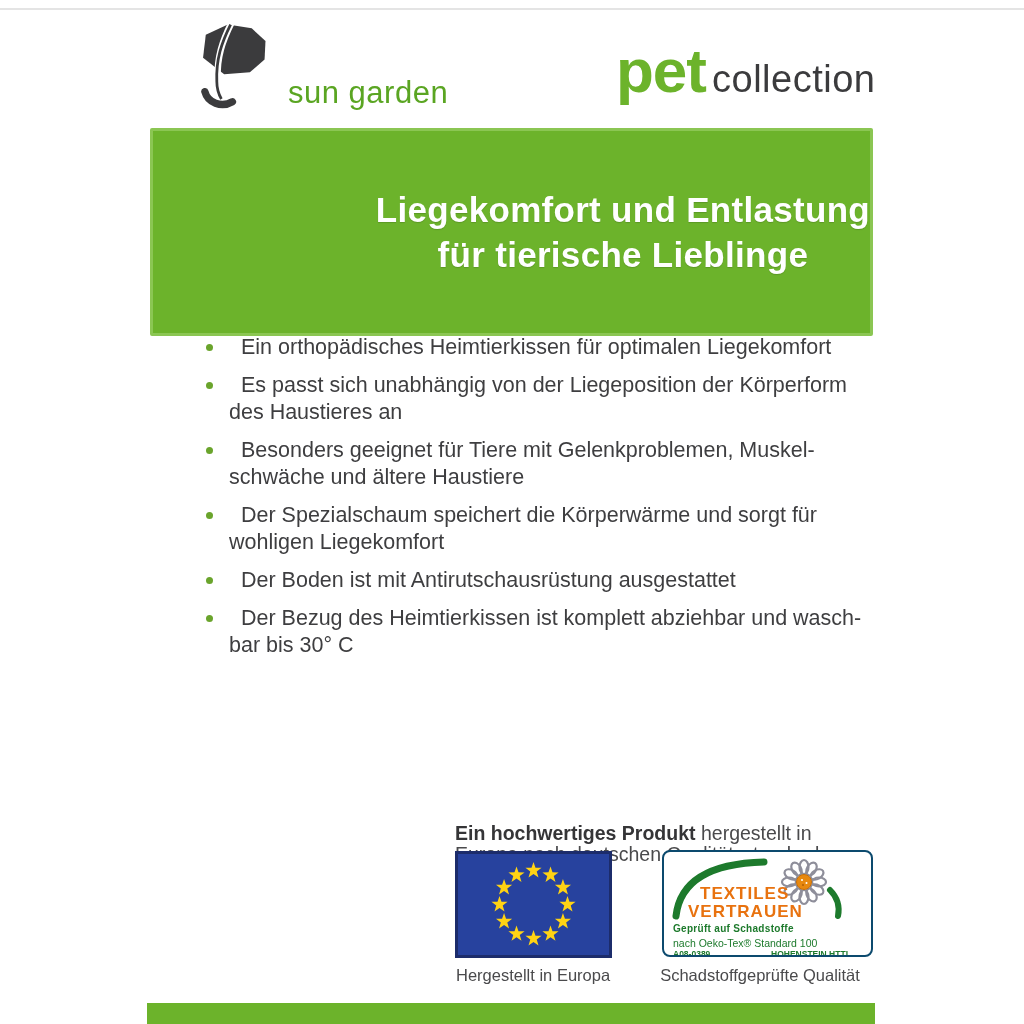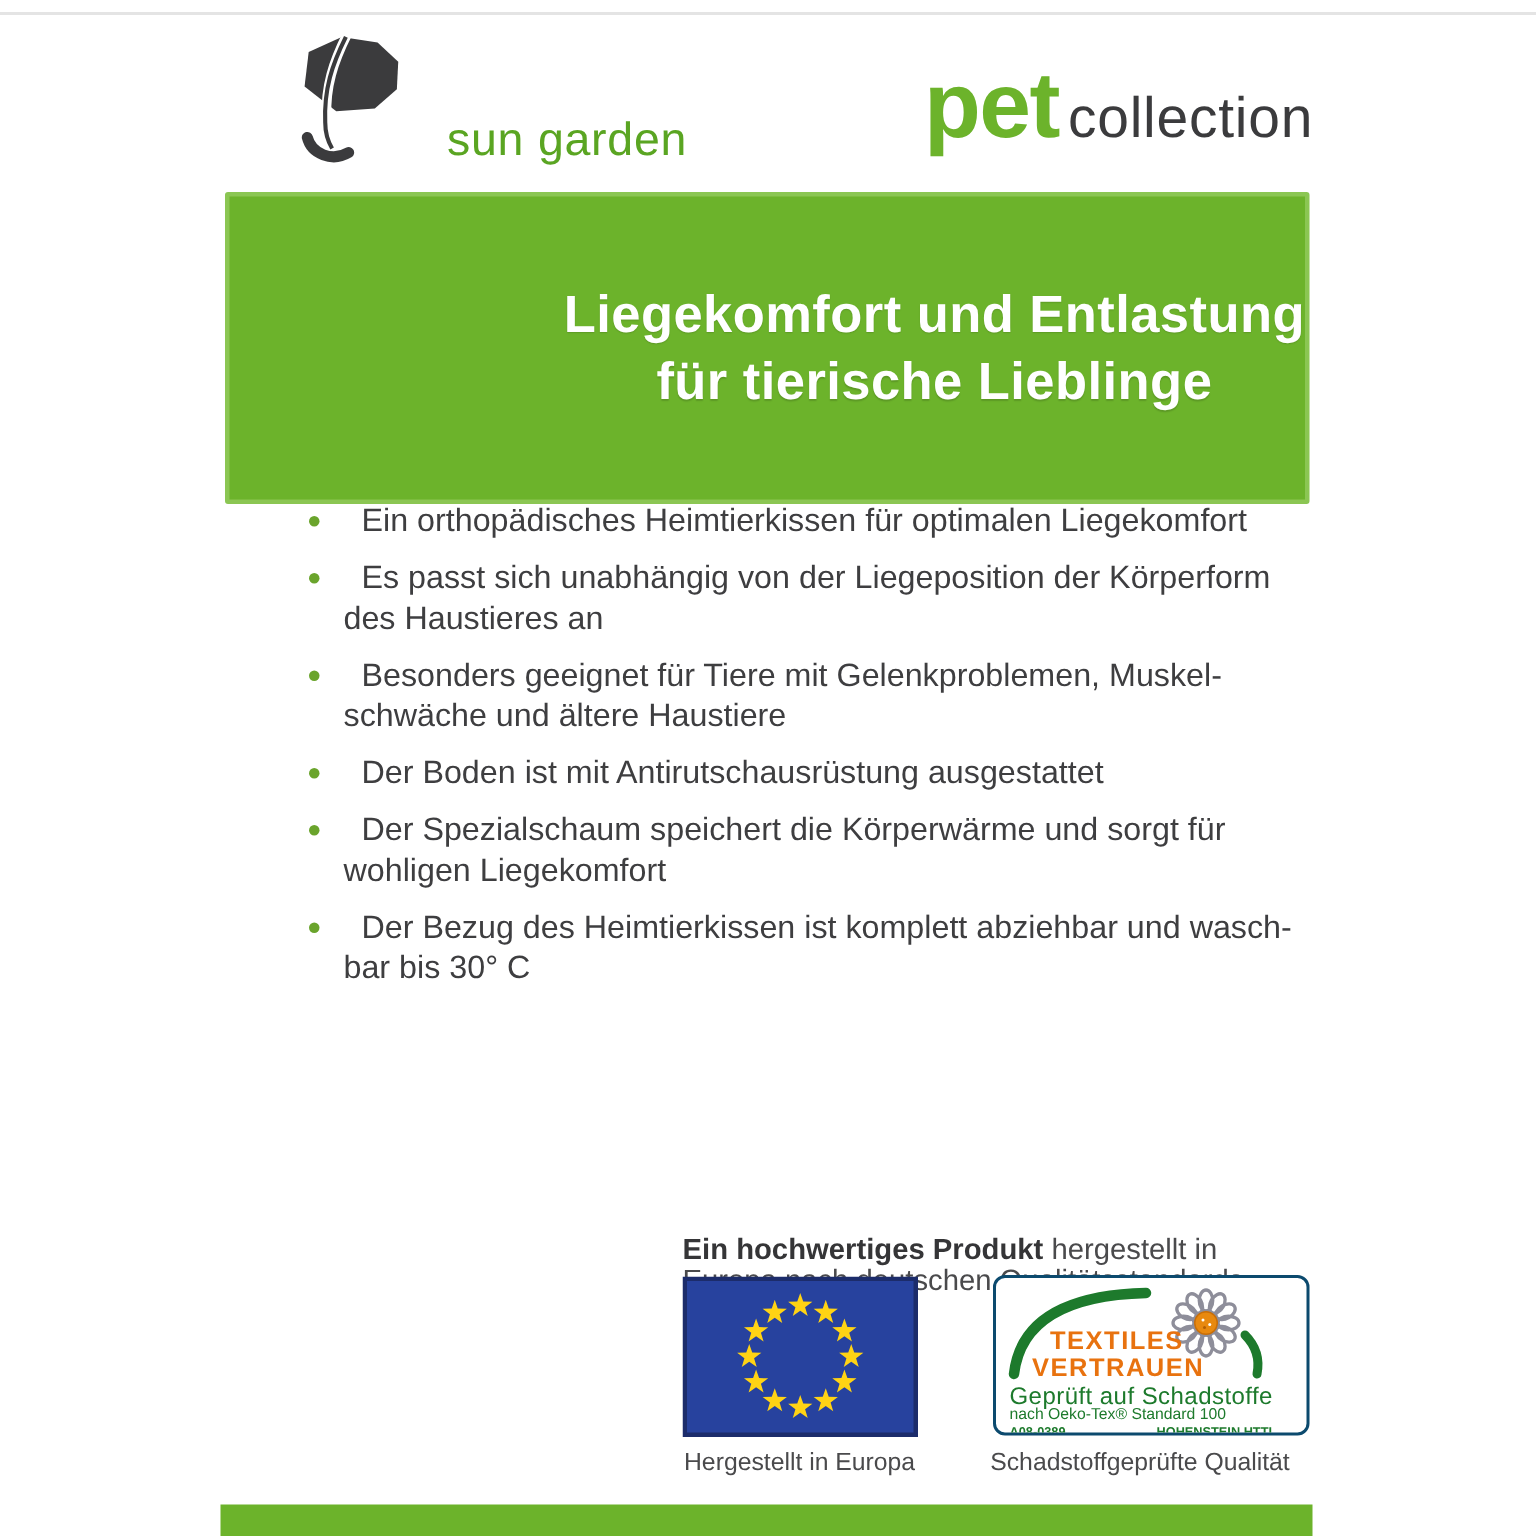--- a/index.html
+++ b/index.html
@@ -8,21 +8,21 @@
     --eu-blue:#27429e; --eu-border:#1c2c6b; --star:#ffd314;
   }
   *{margin:0;padding:0;box-sizing:border-box;}
   html,body{width:1024px;height:1024px;background:#fff;overflow:hidden;}
   body{font-family:"Liberation Sans",sans-serif;color:var(--text);position:relative;}
   #page{position:absolute;inset:0;background:#fff;}
 
   .hairline{position:absolute;top:8px;left:0;width:100%;height:2px;background:#e4e4e4;}
 
   
-  .brand{position:absolute;left:180px;top:20px;display:flex;align-items:flex-end;gap:26px;}
+  .brand{position:absolute;left:180px;top:20px;display:flex;align-items:flex-end;gap:16px;}
   .brand svg{display:block;}
   .brand-text{font-size:31px;color:var(--logo-green);line-height:30px;padding-bottom:2px;letter-spacing:.5px;}
   .petcol{position:absolute;left:616px;top:40px;display:flex;align-items:baseline;}
   .pet{font-size:62px;font-weight:bold;color:var(--green);letter-spacing:-1px;line-height:1;}
   .collection{font-size:38px;color:#3b3b3d;letter-spacing:.5px;line-height:1;margin-left:6px;}
 
   
   .banner{position:absolute;left:150px;top:128px;width:723px;height:208px;
     background:var(--green);border:3px solid var(--green-edge);border-radius:2px;
     display:flex;align-items:center;justify-content:flex-end;}
@@ -39,21 +39,21 @@
   
   .statement{position:absolute;left:455px;top:795px;width:392px;font-size:19.5px;line-height:21px;color:#4a4a4c;margin-top:28px;}
   .statement b{color:#353537;}
   .eu-flag{position:absolute;left:455px;top:851px;}
   .eu-caption{position:absolute;left:456px;top:966px;font-size:16.5px;color:#4a4a4c;}
   .oeko-box{position:absolute;left:662px;top:850px;width:211px;height:107px;background:#fff;
     border:2px solid #0c4a6e;border-radius:8px;overflow:hidden;}
   .oeko-box svg{position:absolute;left:0;top:0;}
   .ok-l1{position:absolute;left:36px;top:32px;font-size:17px;font-weight:bold;color:var(--orange);letter-spacing:1px;}
   .ok-l2{position:absolute;left:24px;top:50px;font-size:17px;font-weight:bold;color:var(--orange);letter-spacing:1px;}
-  .ok-l3{position:absolute;left:9px;top:71px;font-size:16px;font-weight:normal;color:var(--oeko-green);letter-spacing:.3px;}
+  .ok-l3{position:absolute;left:9px;top:71px;font-size:10px;font-weight:bold;color:var(--oeko-green);letter-spacing:.3px;}
   .ok-l4{position:absolute;left:9px;top:85px;font-size:10.5px;color:var(--oeko-green);}
   .ok-l5{position:absolute;left:9px;top:97px;width:175px;display:flex;justify-content:space-between;
     font-size:8.5px;font-weight:bold;color:var(--oeko-green);}
   .oeko-caption{position:absolute;left:650px;top:966px;width:220px;text-align:center;font-size:16.5px;color:#4a4a4c;}
 
   .footer-bar{position:absolute;left:147px;top:1003px;width:728px;height:21px;background:var(--green);}
 </style>
 </head>
 <body>
 
@@ -81,23 +81,23 @@
     <div class="banner-title">Liegekomfort und Entlastung
 für tierische Lieblinge</div>
   </div>
 
   <ul class="features">
     <li><span>Ein orthopädisches Heimtierkissen für optimalen Liegekomfort</span></li>
     <li><span>Es passt sich unabhängig von der Liegeposition der Körperform
 des Haustieres an</span></li>
     <li><span>Besonders geeignet für Tiere mit Gelenkproblemen, Muskel-
 schwäche und ältere Haustiere</span></li>
-    <li><span>Der Boden ist mit Antirutschausrüstung ausgestattet</span></li>
     <li><span>Der Spezialschaum speichert die Körperwärme und sorgt für
 wohligen Liegekomfort</span></li>
+    <li><span>Der Boden ist mit Antirutschausrüstung ausgestattet</span></li>
     <li><span>Der Bezug des Heimtierkissen ist komplett abziehbar und wasch-
 bar bis 30° C</span></li>
   </ul>
 
   <p class="statement"><b>Ein hochwertiges Produkt</b><span> hergestellt in Europa nach deutschen Qualitätsstandards.</span></p>
 
   <div class="eu-flag">
     <svg width="157" height="107" viewBox="0 0 157 107">
       <defs>
         <polygon id="st" points="0,-10 2.35,-3.24 9.51,-3.09 3.8,1.24 5.88,8.09 0,4 -5.88,8.09 -3.8,1.24 -9.51,-3.09 -2.35,-3.24" fill="#ffd314"></polygon>

